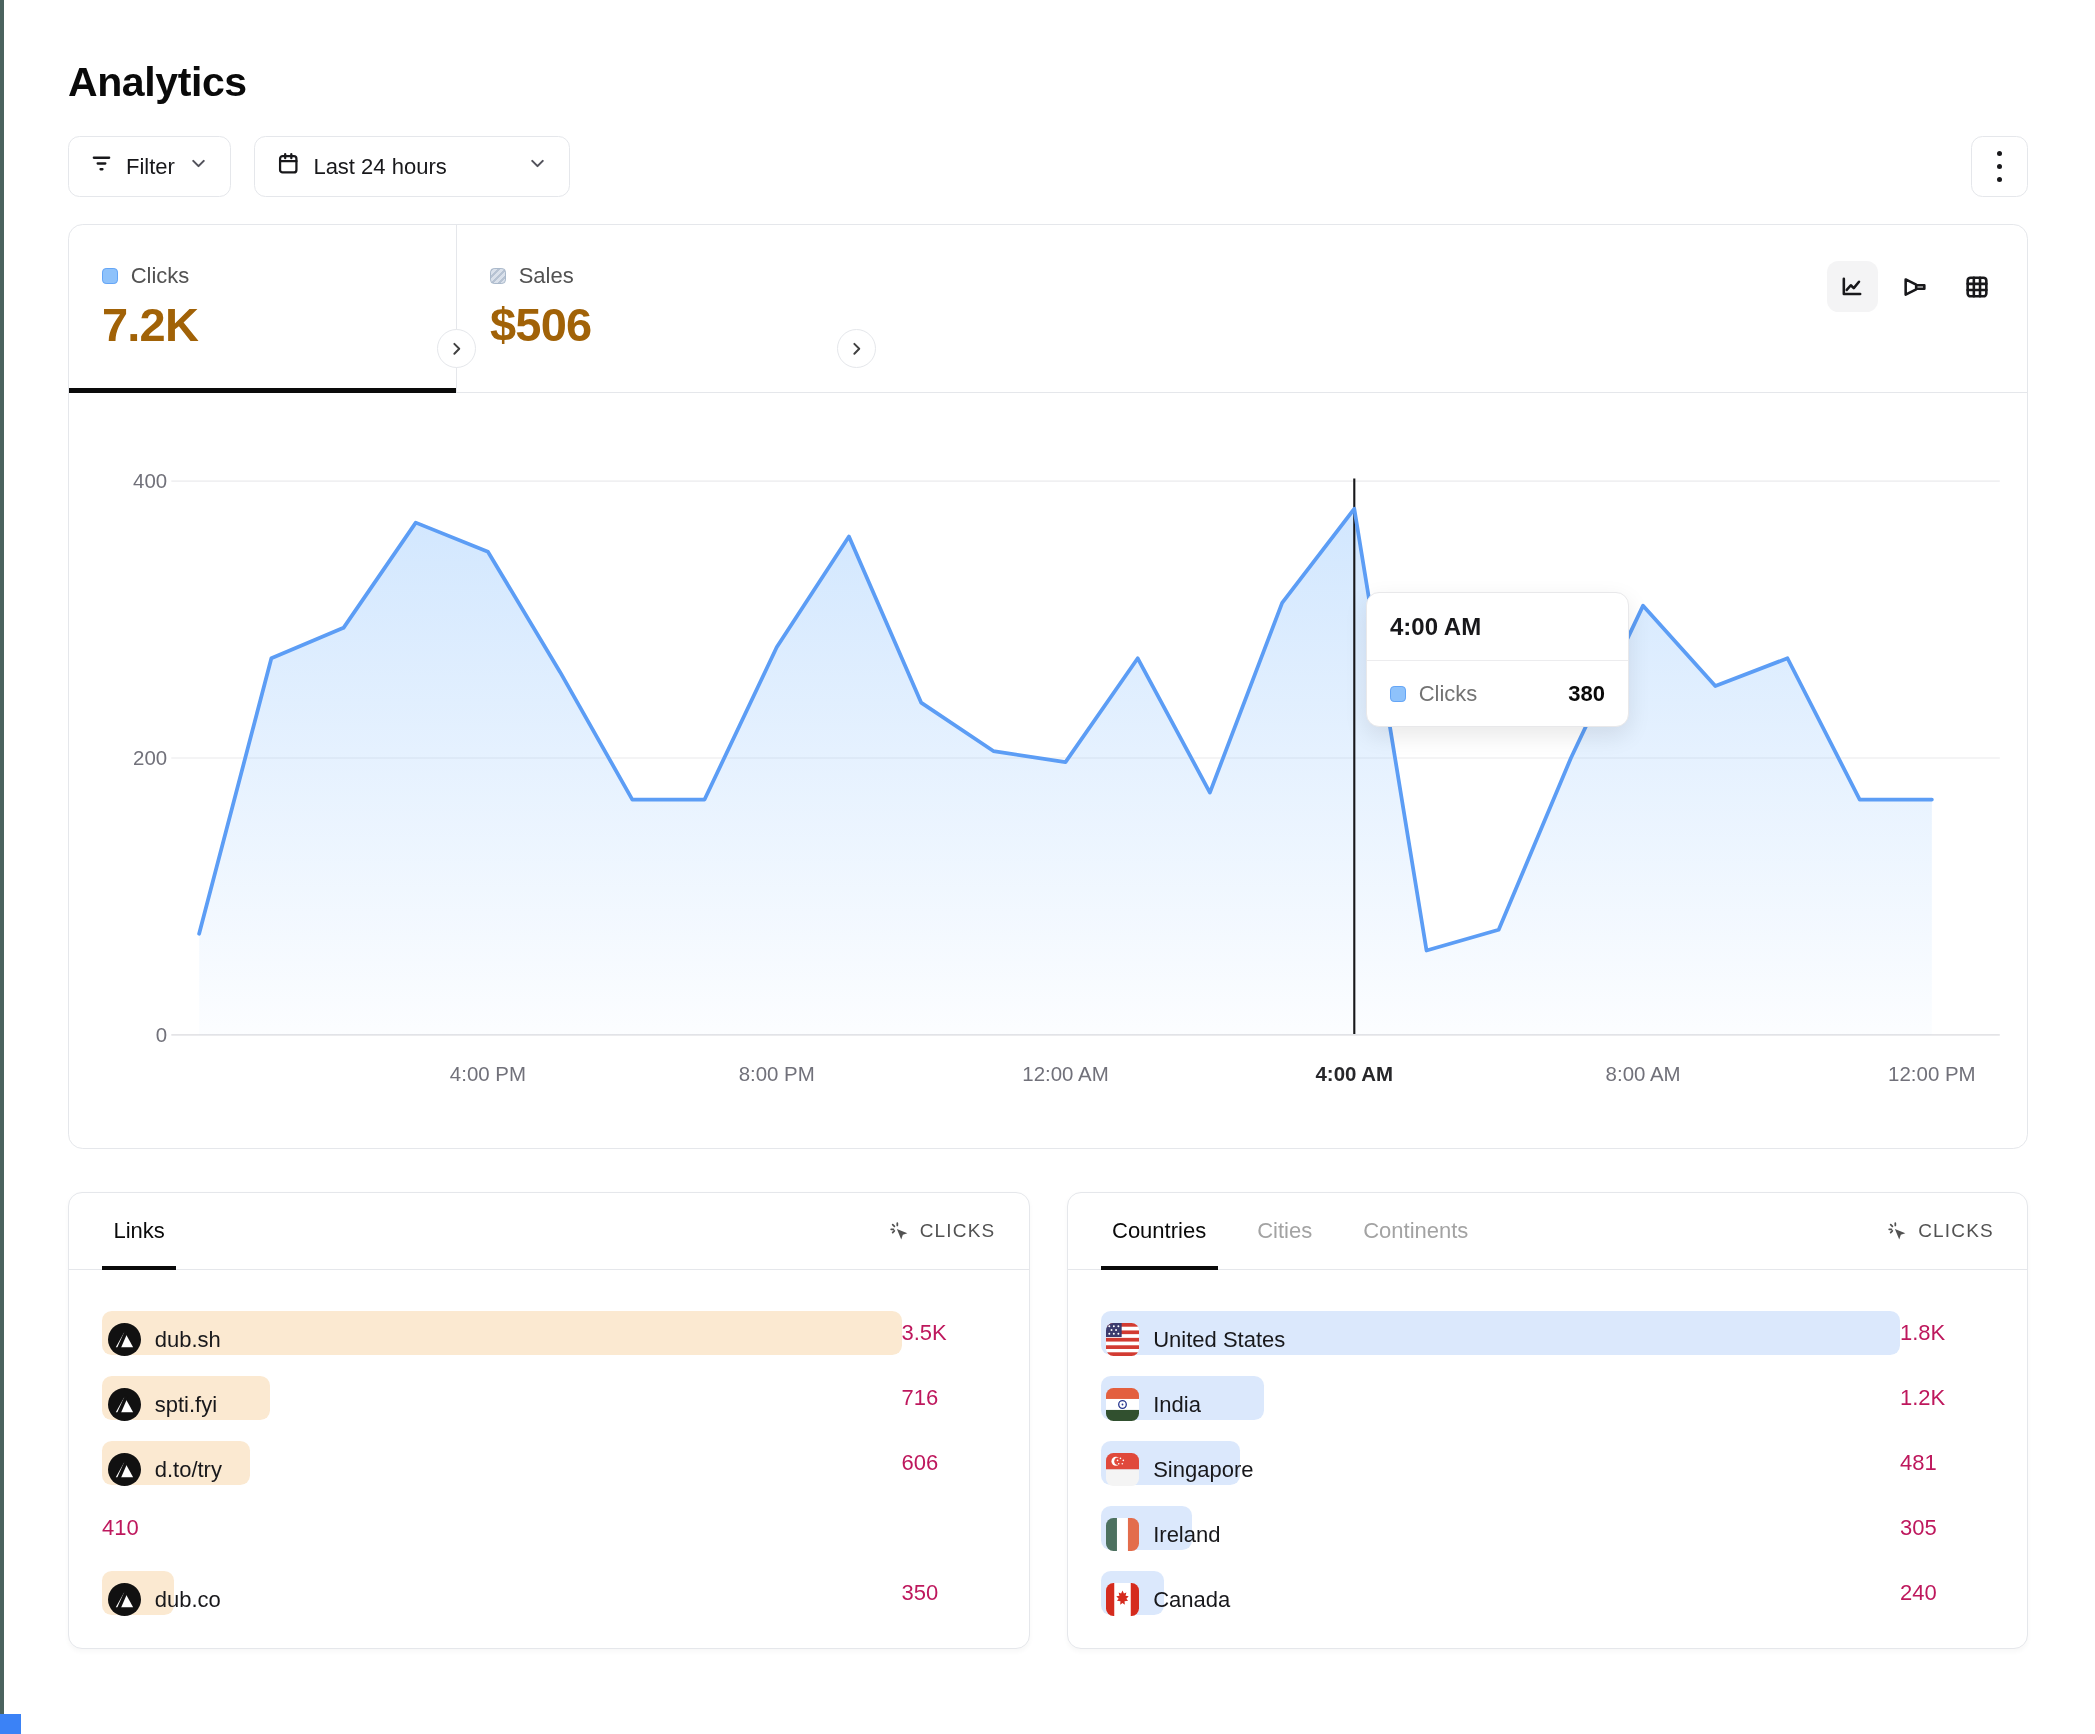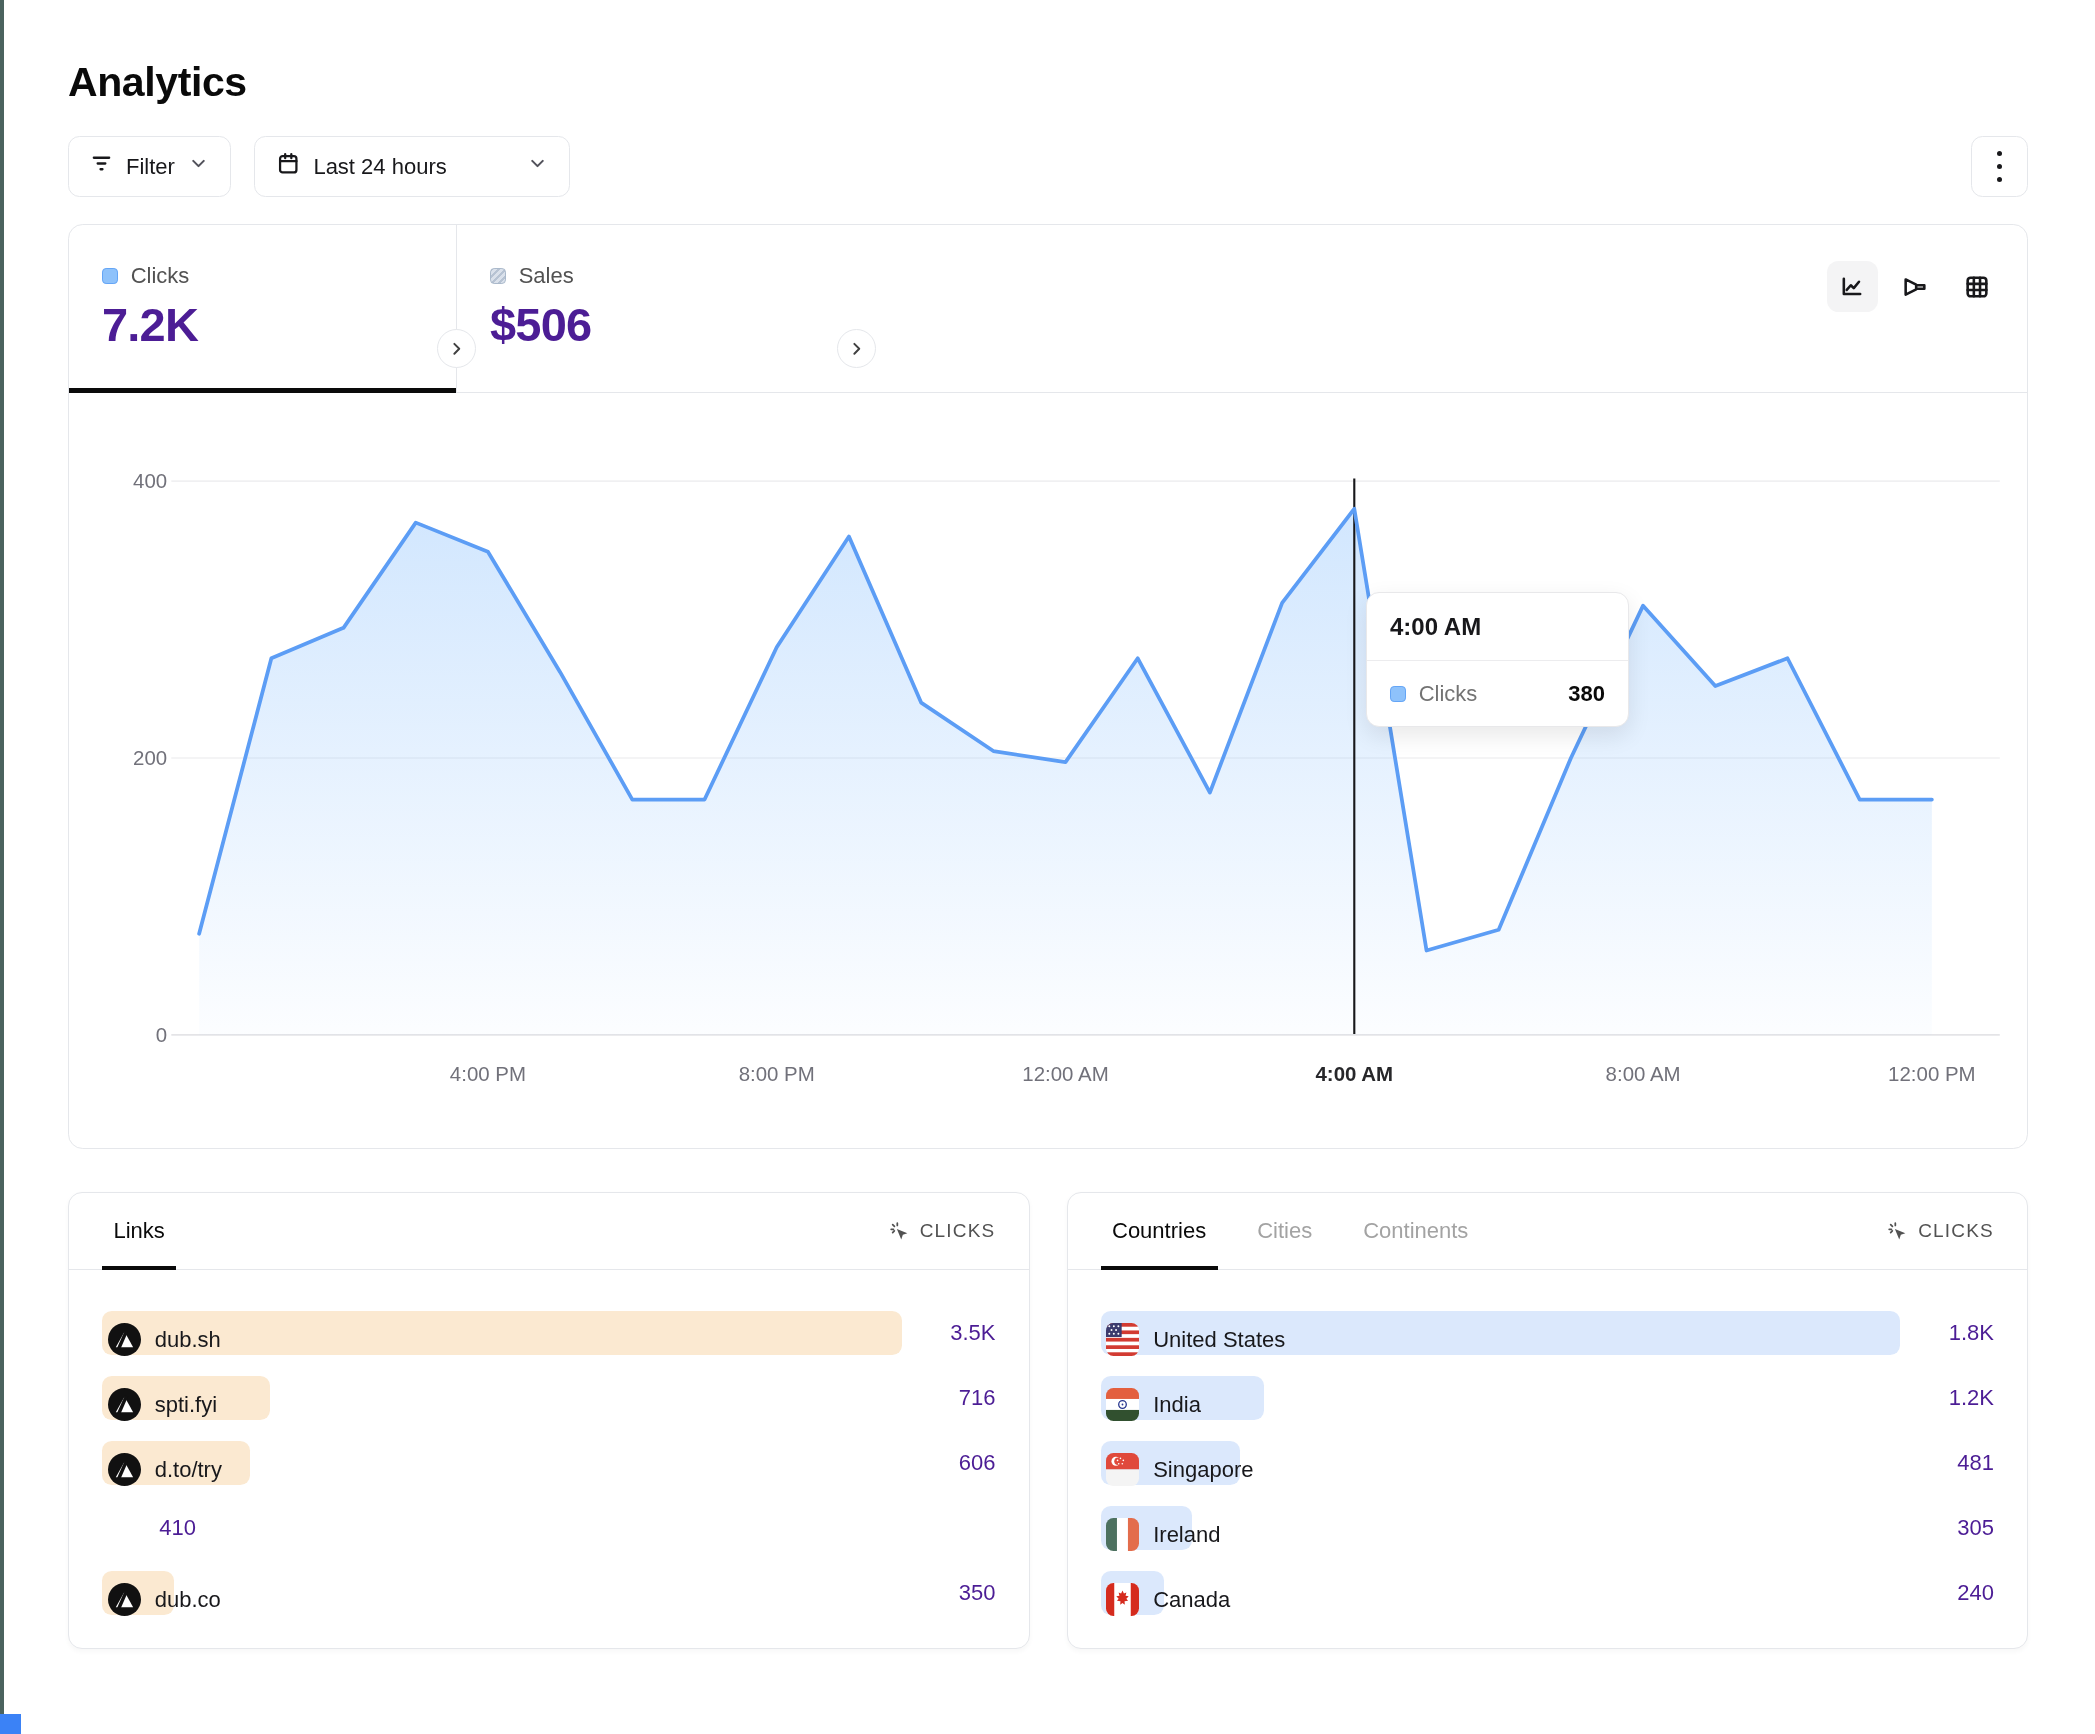--- a/index.html
+++ b/index.html
@@ -24,21 +24,21 @@
   .stats-row { position:relative; display:flex; height:168px; border-bottom:1.2px solid #e5e7eb; }
   .stat-tab { position:relative; padding:38px 0 0 33px; cursor:pointer; }
   .stat-tab.t1 { width:388px; border-right:1.2px solid #e5e7eb; }
   .stat-tab.t2 { width:400px; border-right:1.2px solid #e5e7eb; }
   .stat-tab.t3 { width:400px; }
   .stat-tab.active::after { content:""; position:absolute; left:0; right:0; bottom:-1.2px; height:4.9px; background:#0a0a0a; }
   .stat-head { display:flex; align-items:center; gap:12.3px; font-size:22px; color:#525252; }
   .sq { width:16.4px; height:16.4px; border-radius:4.1px; }
   .sq.blue { background:#8ec2fb; border:1.2px solid #64a5f6; }
   .sq.hatch { background:repeating-linear-gradient(135deg,#b7c3d3 0 2px,#dae1eb 2px 4.9px); border:1.2px solid #aab9cb; }
-  .stat-value { margin-top:8.2px; font-size:47px; font-weight:800; letter-spacing:-0.8px; color:#4c1d95; }
+  .stat-value { margin-top:8.2px; font-size:47px; font-weight:800; letter-spacing:-0.8px; color:#a16207; }
   .split-btn { position:absolute; width:39px; height:39px; border-radius:50%; background:#fff; border:1.2px solid #e5e7eb;
                display:flex; align-items:center; justify-content:center; top:104px; cursor:pointer; z-index:3; }
   .split-btn.s1 { left:368px; } .split-btn.s2 { left:768px; }
   .chart-type-icons { position:absolute; right:24.5px; top:36px; display:flex; gap:11.5px; }
   .icon-btn { width:51px; height:51px; border-radius:11.5px; display:flex; align-items:center; justify-content:center; background:transparent; border:none; cursor:pointer; }
   .icon-btn.active { background:#f4f4f5; }
 
   .chart-wrap { position:absolute; left:0; top:169px; right:0; bottom:0; }
   #chart-svg { position:absolute; left:0; top:-169px; width:1957px; height:922px; }
 
@@ -59,21 +59,21 @@
   .metric { margin-left:auto; display:flex; align-items:center; gap:9.8px; font-size:19px; letter-spacing:1.2px; color:#525252; }
 
   .list { padding:41px 33px 0 33px; }
   .row { display:flex; align-items:center; height:44px; margin-bottom:21px; cursor:pointer; }
   .bar-track { position:relative; flex:1; height:44px; }
   .bar { position:absolute; left:0; top:0; height:44px; border-radius:9.8px; }
   .links .bar { background:#fbe9d1; }
   .countries .bar { background:#dbe8fc; }
   .row-label { position:absolute; left:5.7px; top:12px; display:flex; align-items:center; gap:14px; }
   .row-label .txt { font-size:22px; color:#18181b; }
-  .row-value { width:94px; text-align:right; font-size:22px; color:#4c1d95; }
+  .row-value { width:94px; font-size:22px; color:#be185d; }
   .glyph { width:33px; height:33px; display:block; }
 </style>
 </head>
 <body>
 
 <div class="edge-strip"></div>
 <div class="corner-dot"></div>
 
 <div class="content">
 

